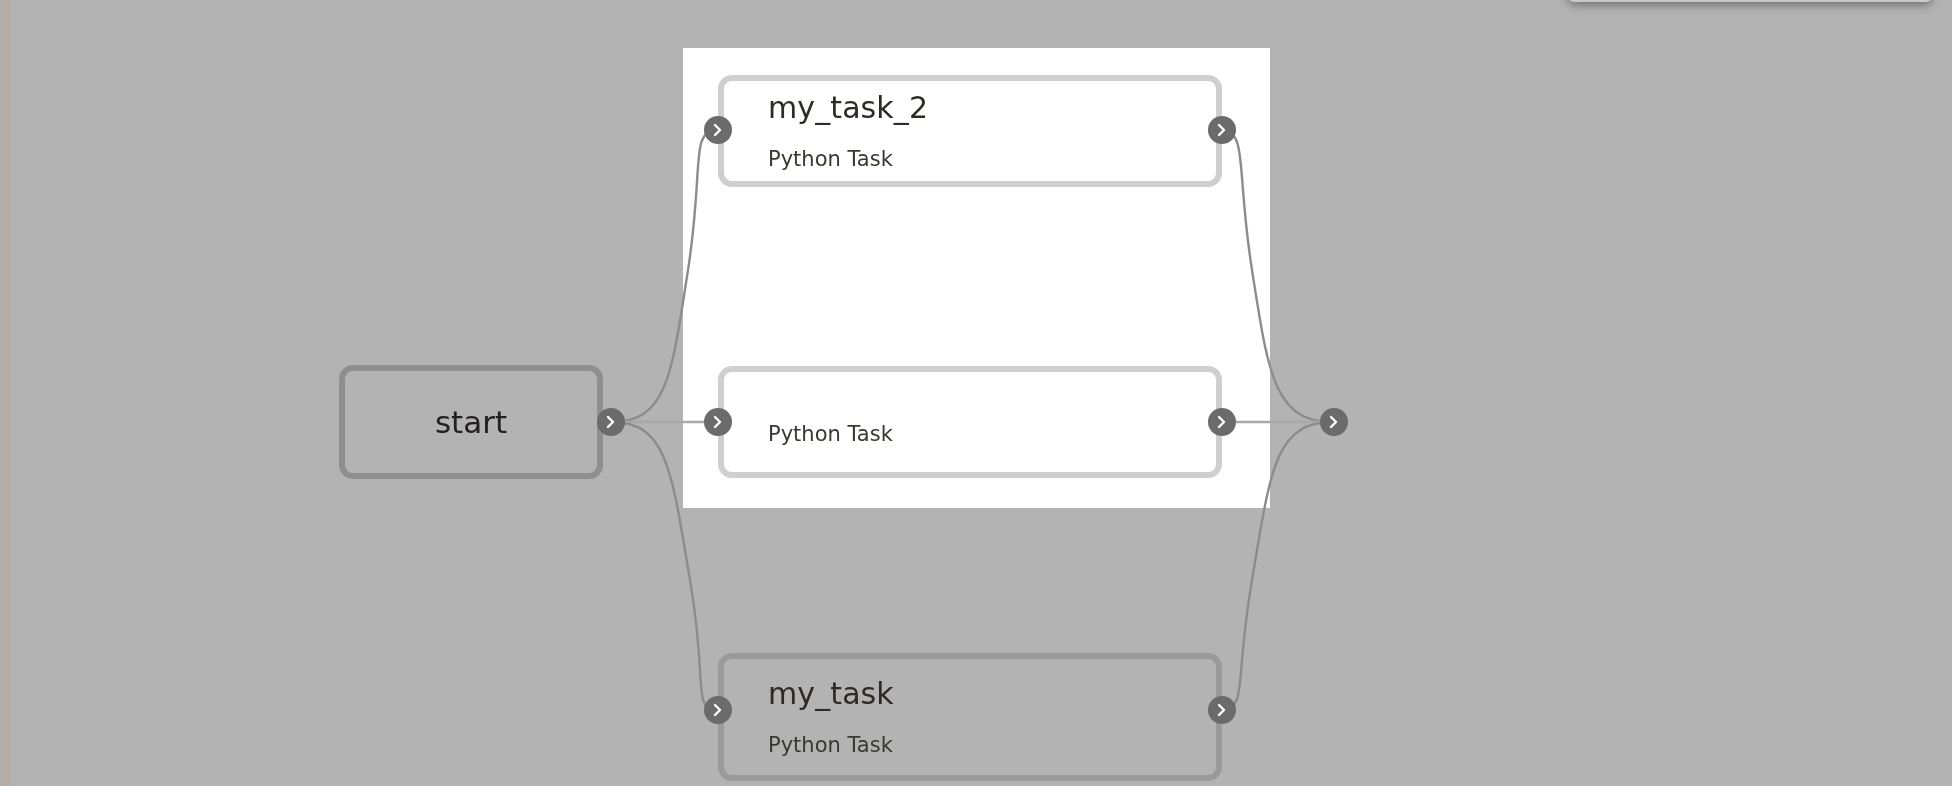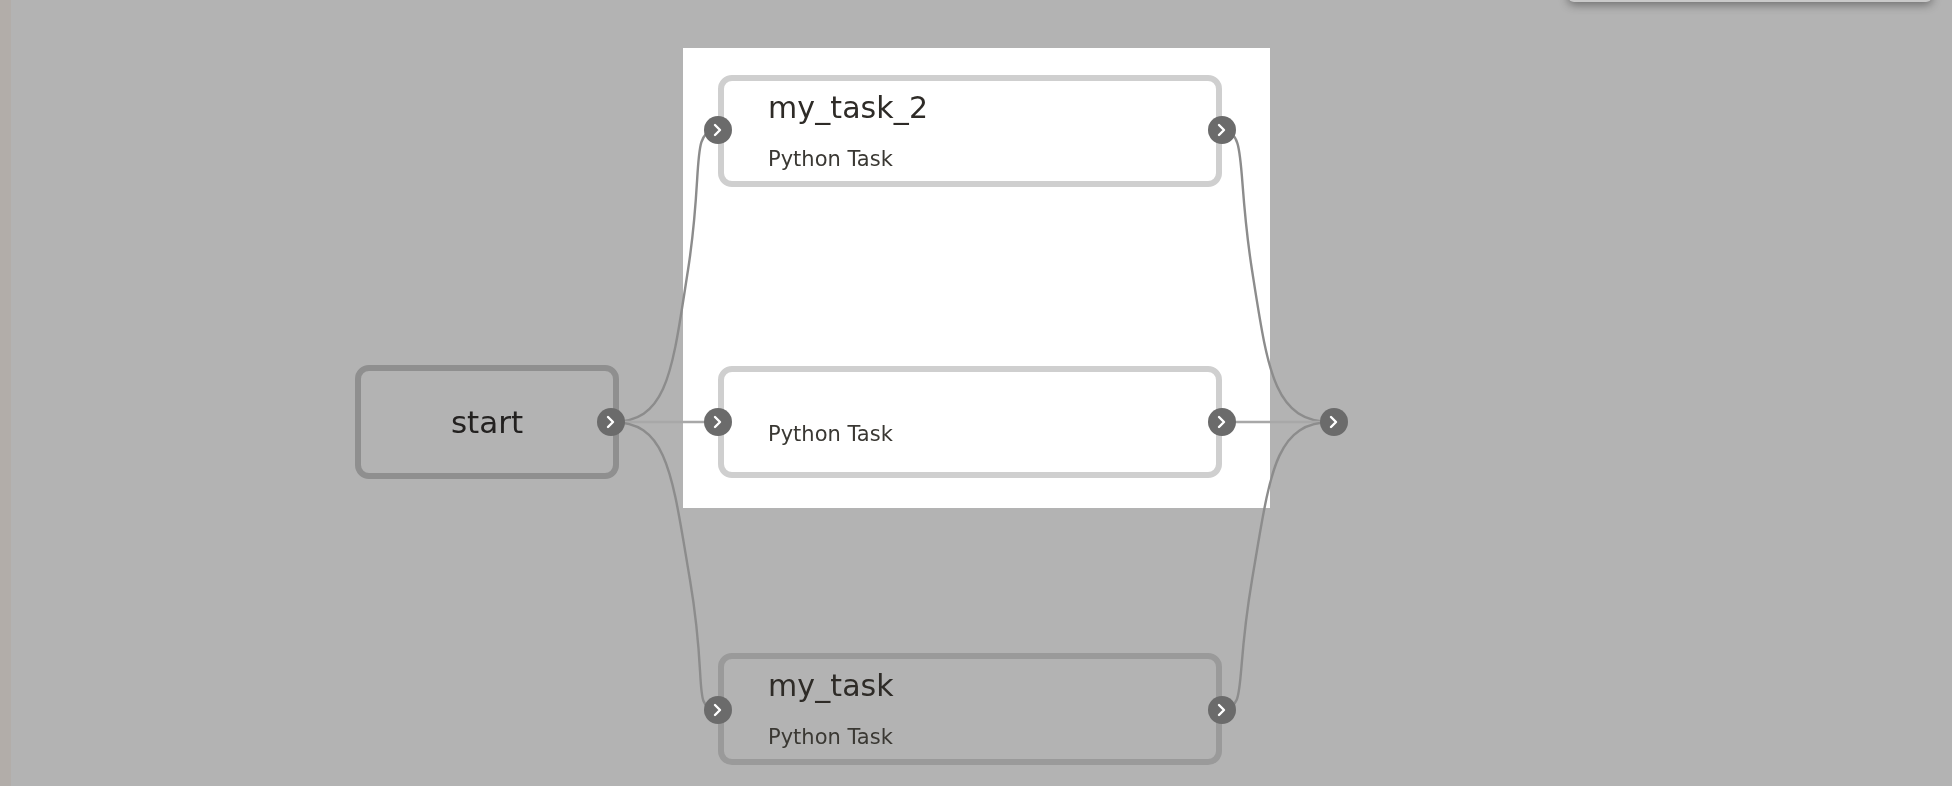--- a/index.html
+++ b/index.html
@@ -125,34 +125,34 @@
       <path d="M 612 422 C 668 422 672 474 690 580 C 708 686 692 706 716 710" stroke="#8c8c8c"></path>
 
       <path d="M 1222 130 C 1248 132 1236 168 1252 270 C 1268 372 1274 422 1332 422" stroke="#8c8c8c"></path>
 
       <path d="M 1222 422 L 1332 422" stroke="#a8a8a8"></path>
 
       <path d="M 1222 710 C 1248 706 1234 686 1252 580 C 1270 474 1274 422 1332 422" stroke="#8c8c8c"></path>
     </g>
   </svg>
 
-  <div class="node terminal" style="left:355px; top:365px; width:264px; height:114px;">
+  <div class="node terminal" style="left:339px; top:365px; width:264px; height:114px;">
     <span class="terminal-label">start</span>
   </div>
 
   <div class="node task on-white" style="left:718px; top:75px; width:504px; height:112px;">
     <span class="node-title">my_task_2</span>
     <span class="node-subtitle">Python Task</span>
   </div>
 
   <div class="node task on-white" style="left:718px; top:366px; width:504px; height:112px;">
     <span class="node-subtitle">Python Task</span>
   </div>
 
-  <div class="node task on-gray" style="left:718px; top:653px; width:504px; height:112px;">
+  <div class="node task on-gray" style="left:718px; top:653px; width:504px; height:128px;">
     <span class="node-title">my_task</span>
     <span class="node-subtitle">Python Task</span>
   </div>
 
 
   <div class="handle" style="left:597px; top:408px;">
     <svg width="14" height="14" viewBox="0 0 14 14">
       <path d="M4 2 L9 7 L4 12" fill="none" stroke="#ffffff" stroke-width="2.4" stroke-linecap="round" stroke-linejoin="round"></path>
     </svg>
   </div>

